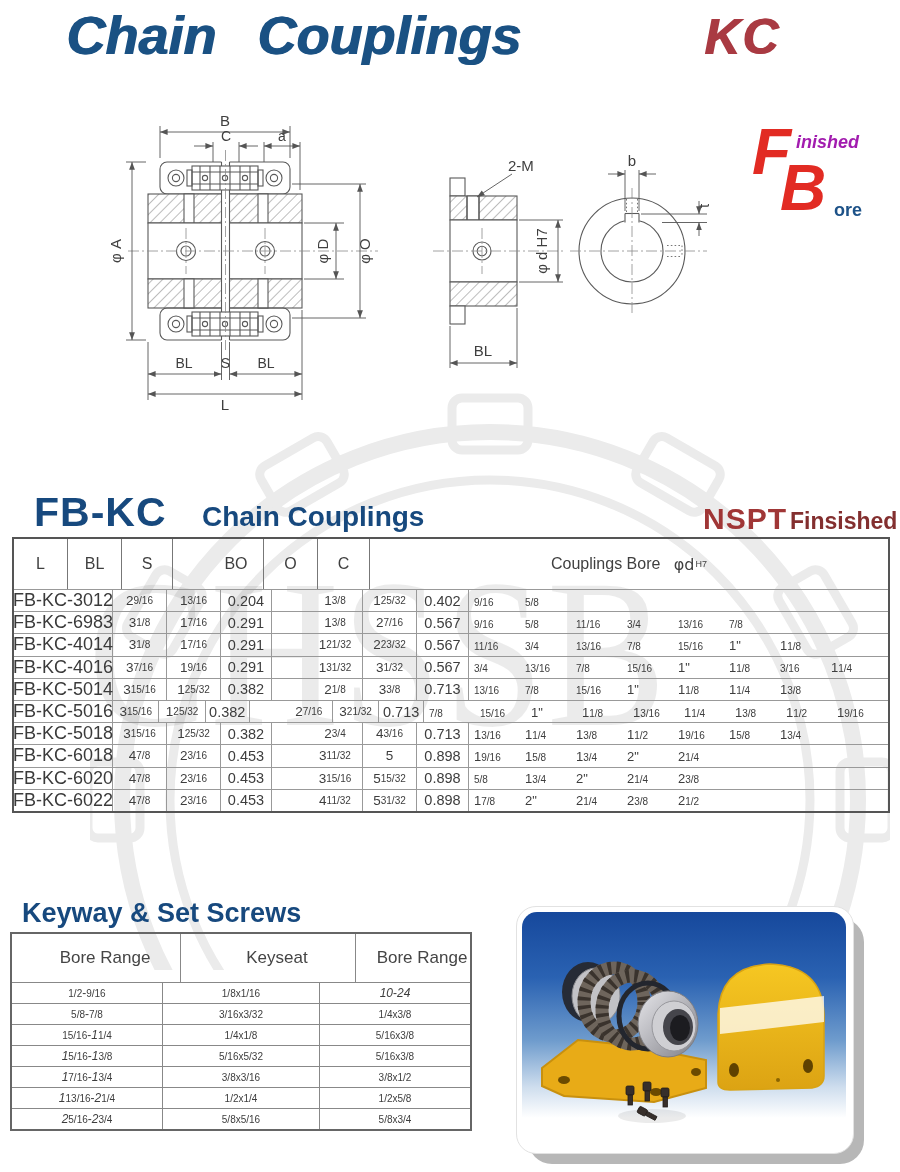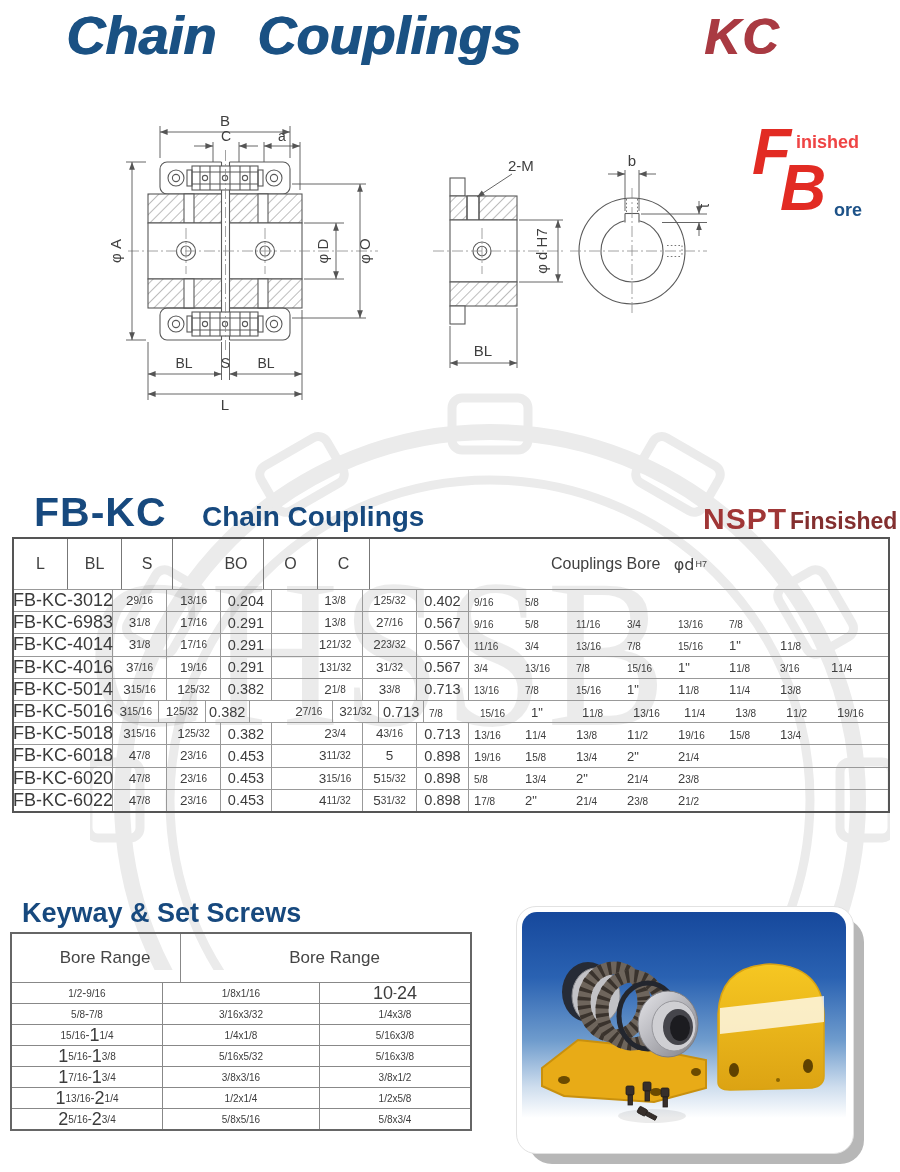--- a/index.html
+++ b/index.html
@@ -14,21 +14,21 @@
   
   .page-title{left:66px;top:4px;font-size:54px;font-style:italic;font-weight:900;
               color:#1a5183;word-spacing:26px;letter-spacing:0;z-index:2;
               text-shadow:1.2px 0 0 #1a5183;}
   .page-code{left:704px;top:8px;font-size:50px;font-style:italic;font-weight:900;
              color:#a93a42;letter-spacing:2px;z-index:2;text-shadow:1.2px 0 0 #a93a42;}
   
   .fb-logo{left:752px;top:120px;width:140px;height:110px;z-index:2;}
   .fb-logo span{position:absolute;font-weight:900;}
   .fb-f{left:0;top:0;font-size:64px;font-style:italic;color:#e22b23;line-height:1;}
-  .fb-finished{left:44px;top:12px;font-size:18px;color:#ef4444;}
+  .fb-finished{left:44px;top:12px;font-size:18px;color:#a21caf;font-style:italic;}
   .fb-b{left:28px;top:36px;font-size:64px;font-style:italic;color:#e22b23;line-height:1;}
   .fb-ore{left:82px;top:80px;font-size:18px;color:#1d5288;}
   
   .sec-code{left:34px;top:489px;font-size:41px;font-weight:900;color:#17497e;z-index:2;letter-spacing:1px;}
   .sec-name{left:202px;top:501px;font-size:28px;font-weight:800;color:#17497e;z-index:2;}
   .sec-badge{left:703px;top:502px;font-size:30px;font-weight:900;color:#a03636;z-index:2;letter-spacing:1px;}
   .sec-badge2{left:790px;top:508px;font-size:23px;font-weight:800;color:#832f2f;z-index:2;}
   
   .mtable{left:12px;top:537px;width:874px;border:2px solid #555;z-index:1;background:transparent;}
   .mt-header{display:flex;height:50px;}
@@ -55,21 +55,21 @@
   .ktable{left:10px;top:932px;width:458px;border:2px solid #666;z-index:1;}
   .kt-header{display:flex;height:48px;}
   .khc{border-right:1px solid #888;display:flex;align-items:center;justify-content:center;
        font-size:17px;color:#454545;margin-left:18px;}
   .k0{width:150px;}.k1{width:156px;}.k2{flex:1;}
   .khc.last{border-right:none;}
   .krow{display:flex;height:20px;border-top:1px solid #888;align-items:center;}
   .kc{border-right:1px solid #888;height:100%;display:flex;align-items:center;
       justify-content:center;white-space:nowrap;font-size:11.5px;}
   .kc.last{border-right:none;}
-  .kc .b{font-size:18px;}
+  .kc .b{font-size:12px;font-style:italic;}
   .kc .f{font-size:10px;}
   .kc .d{font-size:12px;}
   
   .photo-shadow{left:528px;top:918px;width:336px;height:246px;background:#b7b7b7;
                 border-radius:24px;z-index:1;}
   .photo-card{left:516px;top:906px;width:336px;height:246px;background:#fff;
               border:1px solid #e2e2e2;border-radius:20px;z-index:2;}
   .photo-blue{position:absolute;left:5px;top:5px;width:324px;height:234px;border-radius:15px;
               background:linear-gradient(180deg,#16489c 0%,#2a62b2 28%,#6f9ccd 55%,#cfdeee 75%,#ffffff 88%);}
   .photo-svg{position:absolute;left:5px;top:5px;}
@@ -659,20 +659,21 @@
           <span class="slot"><span class="b">2</span><span class="f">1/2</span></span>
         </div>
       </div>
     </div>
 </div>
 
 <div class="abs kw-title">Keyway &amp; Set Screws</div>
 <div class="abs ktable">
   <div class="kt-header">
     <div class="khc k0">Bore Range</div>
+    <div class="khc k1">Keyseat</div>
     <div class="khc k2 last">Bore Range</div>
   </div>
   <div id="kw-rows">
       <div class="krow">
         <div class="kc k0">
           <span class="f">1/2</span>
           <span class="d">-</span>
           <span class="f">9/16</span>
         </div>
         <div class="kc k1">

